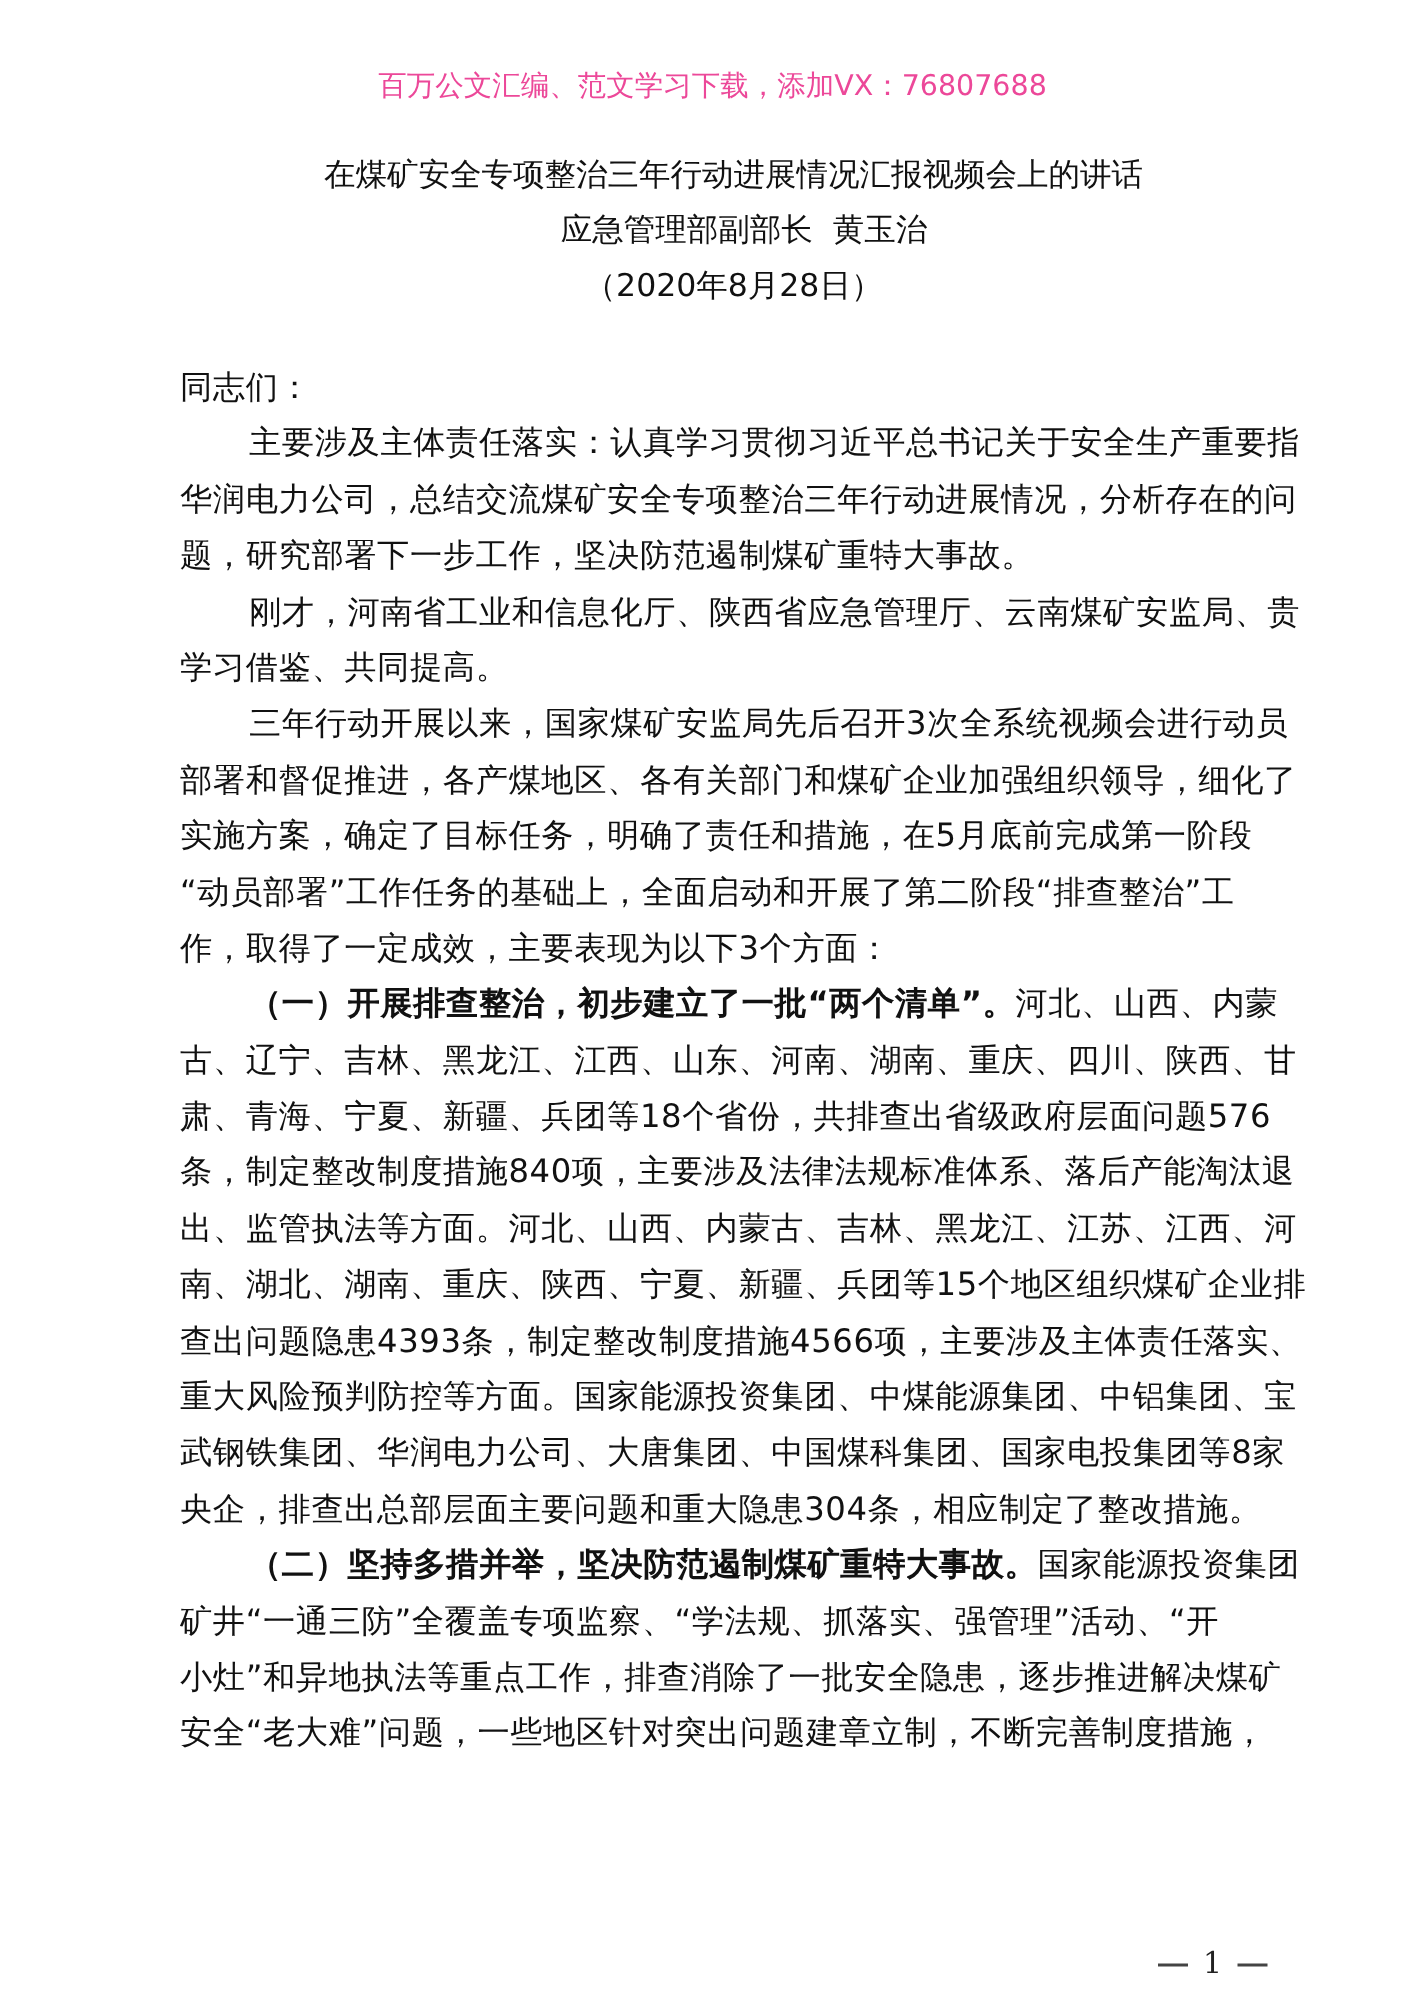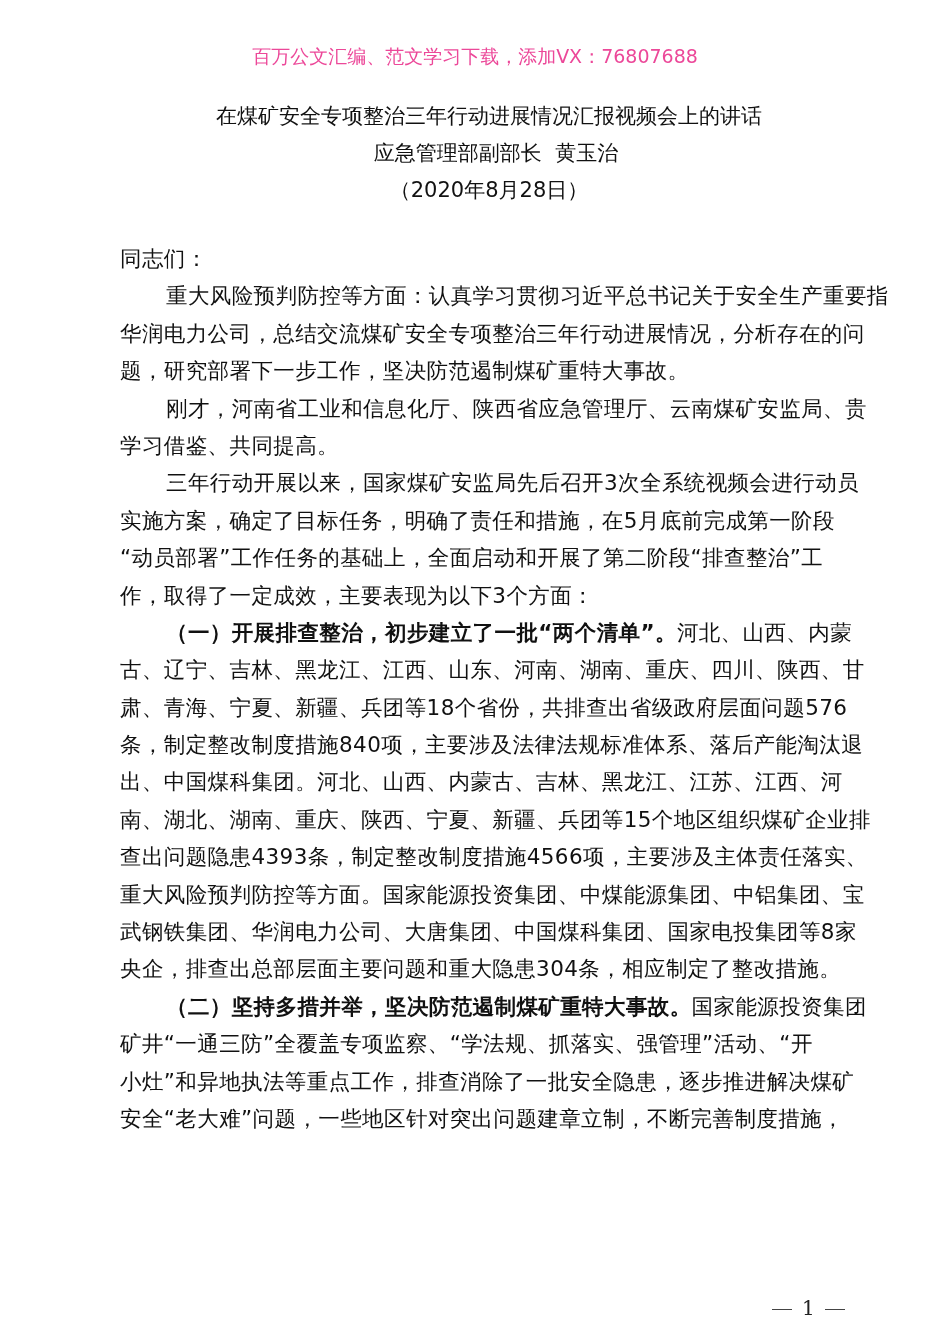--- a/index.html
+++ b/index.html
@@ -26,34 +26,35 @@
 <div class="banner">百万公文汇编、范文学习下载，添加VX：76807688</div>
 
 <div class="title-block">
   <div>在煤矿安全专项整治三年行动进展情况汇报视频会上的讲话</div>
   <div style="white-space:pre;margin-left:14px;">应急管理部副部长  黄玉治</div>
   <div>（2020年8月28日）</div>
 </div>
 
 <div class="body" id="doc-body">
   <span class="line">同志们：</span>
-<span class="line indent"><span>重大风险预判防控等方面：认真学习贯彻习近平总书记关于安全生产重要指</span></span>
+<span class="line indent"><span>主要涉及主体责任落实：认真学习贯彻习近平总书记关于安全生产重要指</span></span>
     <span class="line"><span>华润电力公司，总结交流煤矿安全专项整治三年行动进展情况，分析存在的问</span></span>
     <span class="line"><span>题，研究部署下一步工作，坚决防范遏制煤矿重特大事故。</span></span>
     <span class="line indent"><span>刚才，河南省工业和信息化厅、陕西省应急管理厅、云南煤矿安监局、贵</span></span>
     <span class="line"><span>学习借鉴、共同提高。</span></span>
     <span class="line indent"><span>三年行动开展以来，国家煤矿安监局先后召开3次全系统视频会进行动员</span></span>
+    <span class="line"><span>部署和督促推进，各产煤地区、各有关部门和煤矿企业加强组织领导，细化了</span></span>
     <span class="line"><span>实施方案，确定了目标任务，明确了责任和措施，在5月底前完成第一阶段</span></span>
     <span class="line"><span>“动员部署”工作任务的基础上，全面启动和开展了第二阶段“排查整治”工</span></span>
     <span class="line"><span>作，取得了一定成效，主要表现为以下3个方面：</span></span>
     <span class="line indent"><span class="bold">（一）开展排查整治，初步建立了一批“两个清单”。</span><span>河北、山西、内蒙</span></span>
     <span class="line"><span>古、辽宁、吉林、黑龙江、江西、山东、河南、湖南、重庆、四川、陕西、甘</span></span>
     <span class="line"><span>肃、青海、宁夏、新疆、兵团等18个省份，共排查出省级政府层面问题576</span></span>
     <span class="line"><span>条，制定整改制度措施840项，主要涉及法律法规标准体系、落后产能淘汰退</span></span>
-    <span class="line"><span>出、中国煤科集团。河北、山西、内蒙古、吉林、黑龙江、江苏、江西、河</span></span>
+    <span class="line"><span>出、监管执法等方面。河北、山西、内蒙古、吉林、黑龙江、江苏、江西、河</span></span>
     <span class="line"><span>南、湖北、湖南、重庆、陕西、宁夏、新疆、兵团等15个地区组织煤矿企业排</span></span>
     <span class="line"><span>查出问题隐患4393条，制定整改制度措施4566项，主要涉及主体责任落实、</span></span>
     <span class="line"><span>重大风险预判防控等方面。国家能源投资集团、中煤能源集团、中铝集团、宝</span></span>
     <span class="line"><span>武钢铁集团、华润电力公司、大唐集团、中国煤科集团、国家电投集团等8家</span></span>
     <span class="line"><span>央企，排查出总部层面主要问题和重大隐患304条，相应制定了整改措施。</span></span>
     <span class="line indent"><span class="bold">（二）坚持多措并举，坚决防范遏制煤矿重特大事故。</span><span>国家能源投资集团</span></span>
     <span class="line"><span>矿井“一通三防”全覆盖专项监察、“学法规、抓落实、强管理”活动、“开</span></span>
     <span class="line"><span>小灶”和异地执法等重点工作，排查消除了一批安全隐患，逐步推进解决煤矿</span></span>
     <span class="line"><span>安全“老大难”问题，一些地区针对突出问题建章立制，不断完善制度措施，</span></span>
   </div>

